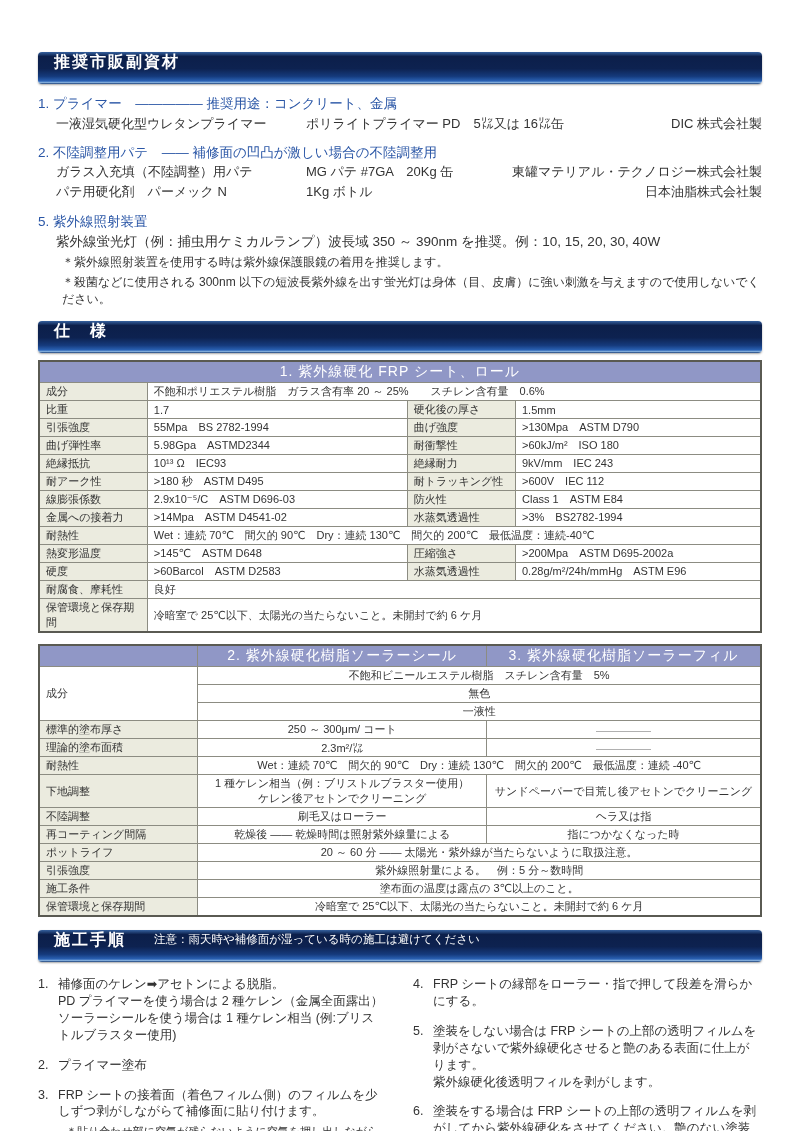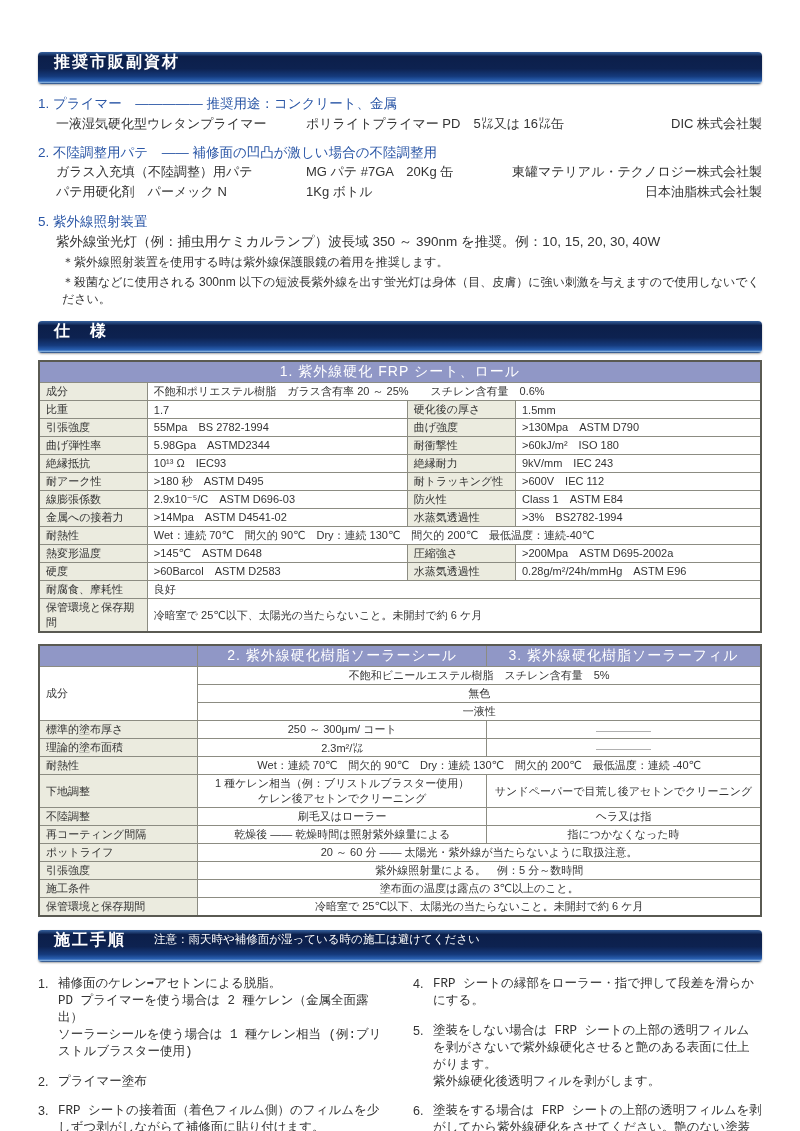--- a/index.html
+++ b/index.html
@@ -44,21 +44,21 @@
   .spec .dash { color:#999; }
   .preline { white-space:pre-line; }
   .tbl-gap { height:11px; }
   .sec-gap { height:13px; }
 
   
   .proc-cols { display:flex; gap:26px; margin-top:14px; font-size:12.5px; }
   .proc-col { flex:1; }
   .step { display:flex; margin-bottom:13px; line-height:1.35; }
   .step-num { width:20px; flex-shrink:0; }
-  .step-body { flex:1;font-family:Liberation Mono, monospace; }
+  .step-body { flex:1; }
   .step-note { font-size:11px; line-height:1.35; margin-top:4px; padding-left:8px; }
 </style>
 </head>
 <body>
 
 <div class="page">
 
   <div class="bar">
     <span class="bar-title">推奨市販副資材</span>
   </div>

